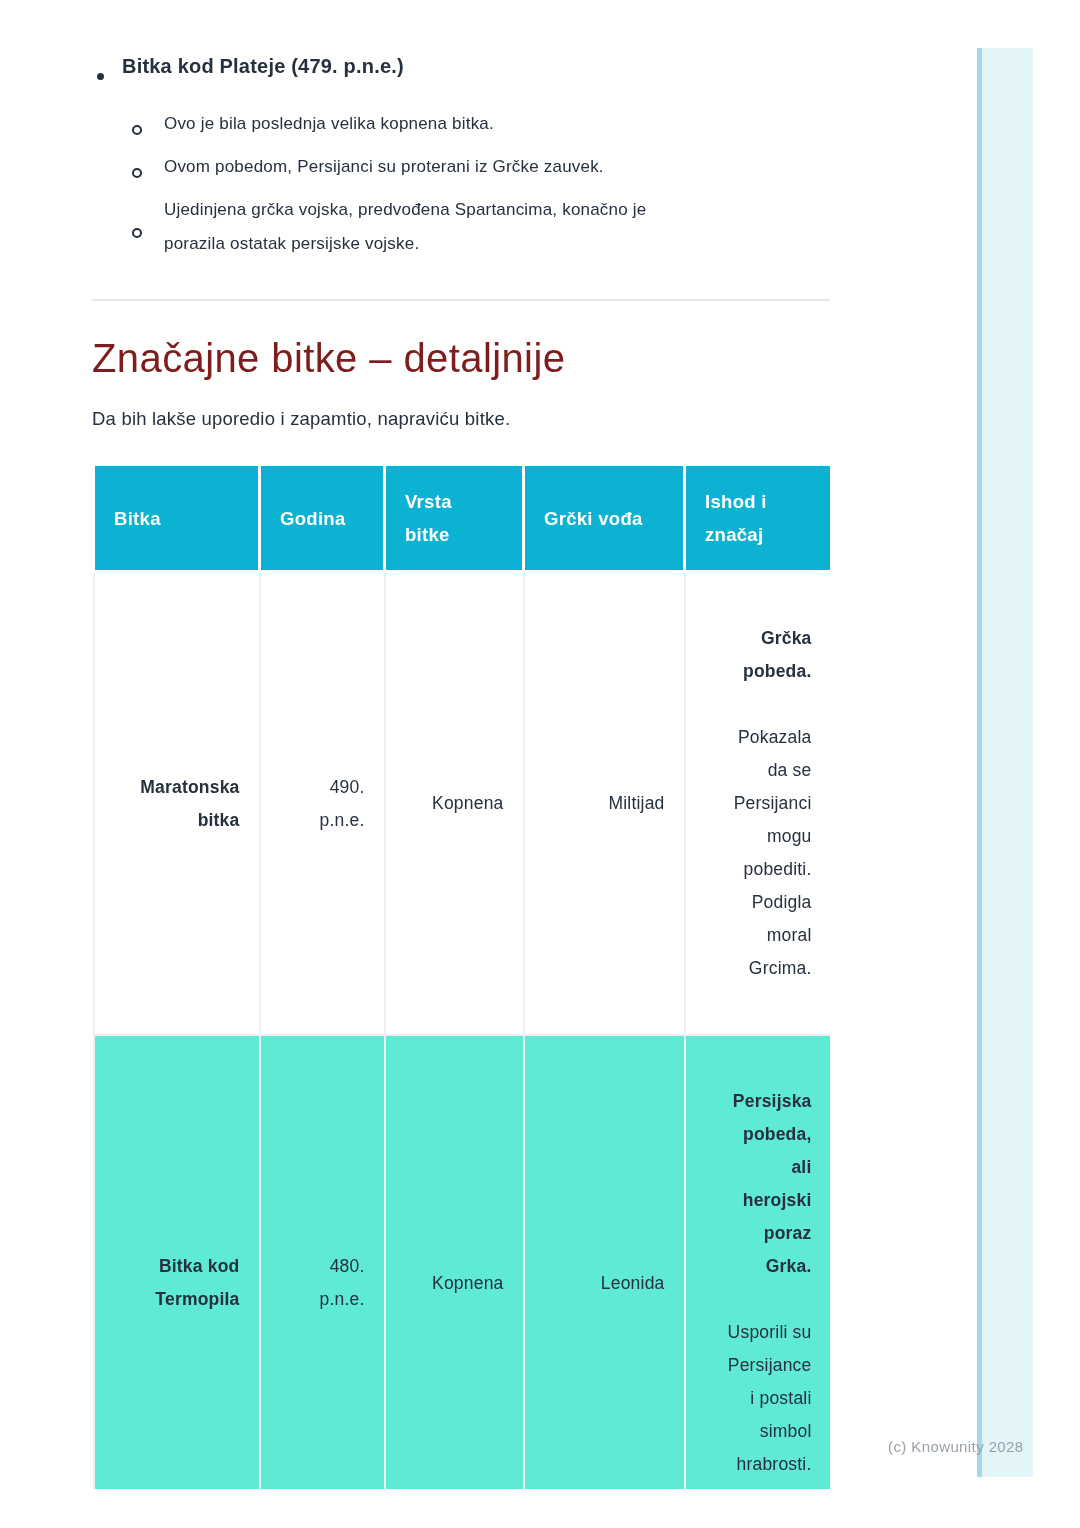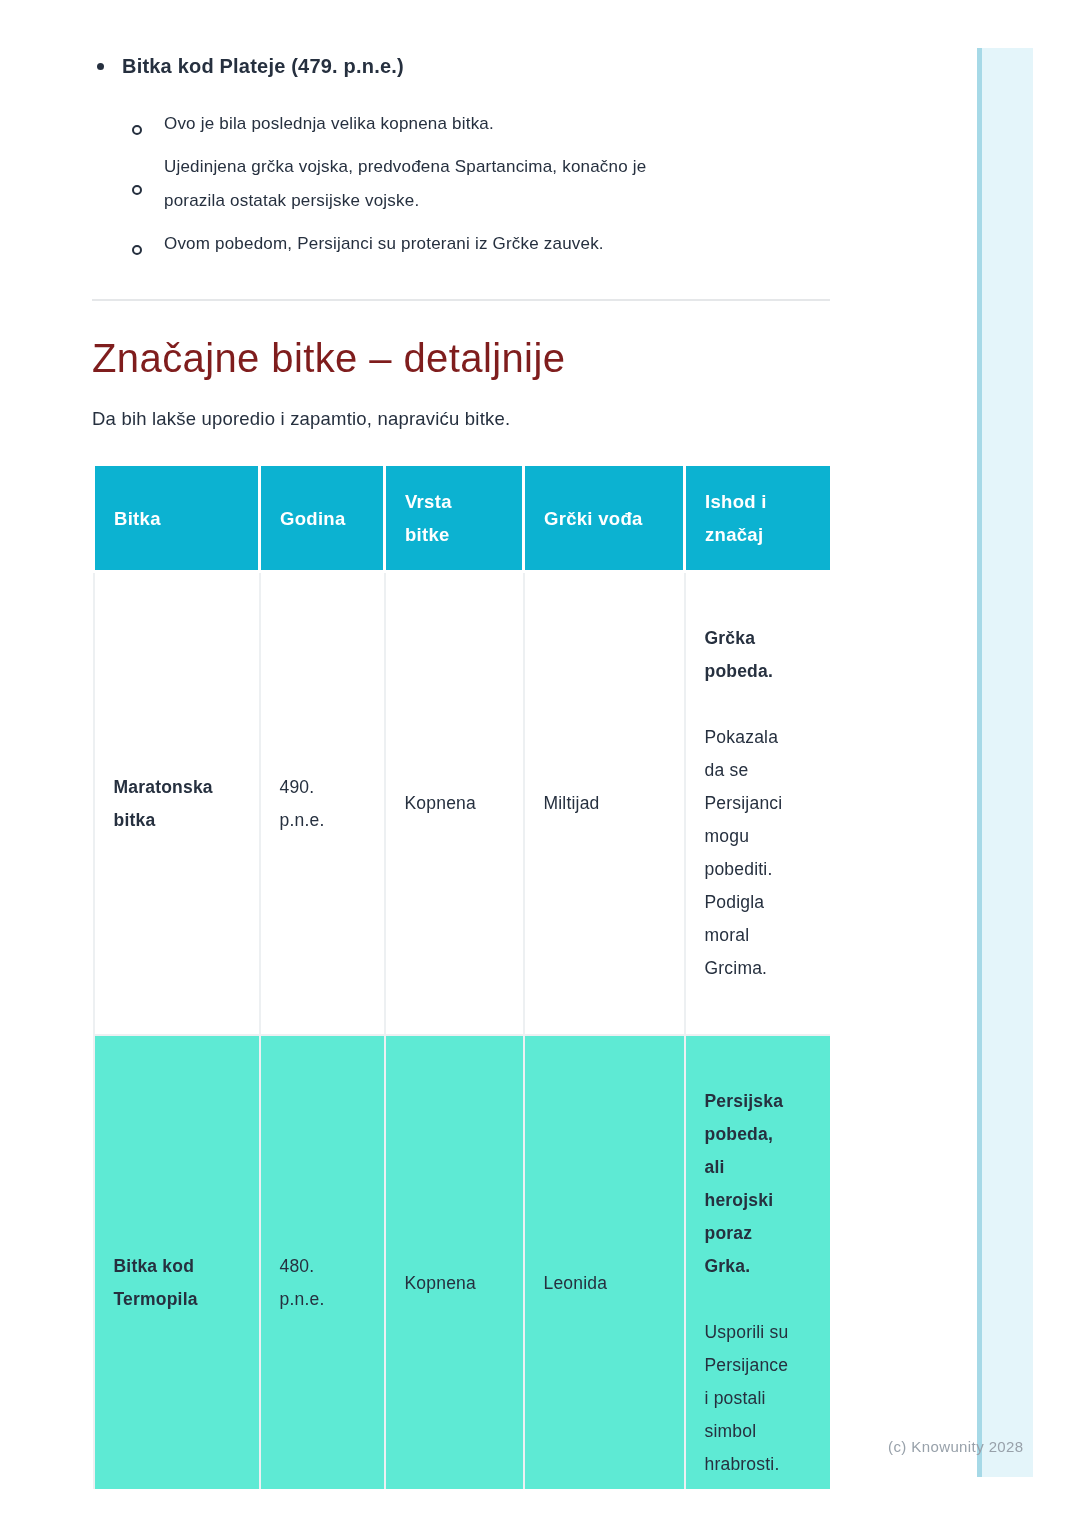--- a/index.html
+++ b/index.html
@@ -12,21 +12,21 @@
     background:#e4f5fa; border-left:5px solid #a6d9e7;
   }
   .copyright {
     position:absolute; left:888px; top:1438px; z-index:5;
     font-size:15px; color:#98a1aa; letter-spacing:0.4px;
   }
 
   .content { position:absolute; left:92px; top:0; width:738px; }
 
   
-  .bullet-title { display:flex; align-items:flex-start; margin-top:52px;
+  .bullet-title { display:flex; align-items:flex-end; margin-top:52px;
     font-size:20px; font-weight:bold; line-height:28px; letter-spacing:0.2px; }
   .main-dot { width:7px; height:7px; border-radius:50%; background:#26303f;
     margin:11px 18px 0 5px; flex:none; }
   .sub-list { margin-top:27px; padding-left:40px; }
   .sub-item { display:flex; align-items:center; margin-bottom:9px;
     font-size:17px; line-height:34px; letter-spacing:0.2px; white-space:pre-line; }
   .sub-circle { width:10px; height:10px; border:2.5px solid #26303f; border-radius:50%;
     margin:11px 22px 0 0; flex:none; }
 
   .divider { border:none; border-top:2px solid #e5e7e9; margin-top:38px; }
@@ -39,21 +39,21 @@
   .table-clip { margin-top:33px; height:1026px; overflow:hidden; }
   table { width:738px; border-collapse:collapse; table-layout:fixed; }
   th {
     background:#0cb2d1; color:#fff; text-align:left; vertical-align:middle;
     font-size:18.5px; font-weight:bold; line-height:33px; letter-spacing:0.3px;
     padding:19px 19px; border:3px solid #ffffff; height:107px;
   }
   td {
     border:2px solid #edf0f2; vertical-align:middle;
     font-size:17.5px; line-height:33px; letter-spacing:0.2px;
-    padding:16px 19px; white-space:pre-line;
+    padding:16px 19px; white-space:pre-line;text-align:right;
   }
   tr.row-alt td { background:#5eead4; }
   .cell-name { font-weight:bold; }
   .outcome-bold { display:block; font-weight:bold; }
   .outcome-text { display:block; }
 </style>
 </head>
 <body>
 
 <div class="page">
@@ -68,26 +68,26 @@
       <span>Bitka kod Plateje (479. p.n.e.)</span>
     </div>
 
     <div class="sub-list">
       <div class="sub-item">
         <span class="sub-circle"></span>
         <span>Ovo je bila poslednja velika kopnena bitka.</span>
       </div>
       <div class="sub-item">
         <span class="sub-circle"></span>
-        <span>Ujedinjena grčka vojska, predvođena Spartancima, konačno je
-porazila ostatak persijske vojske.</span>
+        <span>Ovom pobedom, Persijanci su proterani iz Grčke zauvek.</span>
       </div>
       <div class="sub-item">
         <span class="sub-circle"></span>
-        <span>Ovom pobedom, Persijanci su proterani iz Grčke zauvek.</span>
+        <span>Ujedinjena grčka vojska, predvođena Spartancima, konačno je
+porazila ostatak persijske vojske.</span>
       </div>
     </div>
 
     <hr class="divider">
 
     <h2 class="section-heading">Značajne bitke – detaljnije</h2>
     <p class="intro">Da bih lakše uporedio i zapamtio, napraviću bitke.</p>
 
     <div class="table-clip">
       <table>

